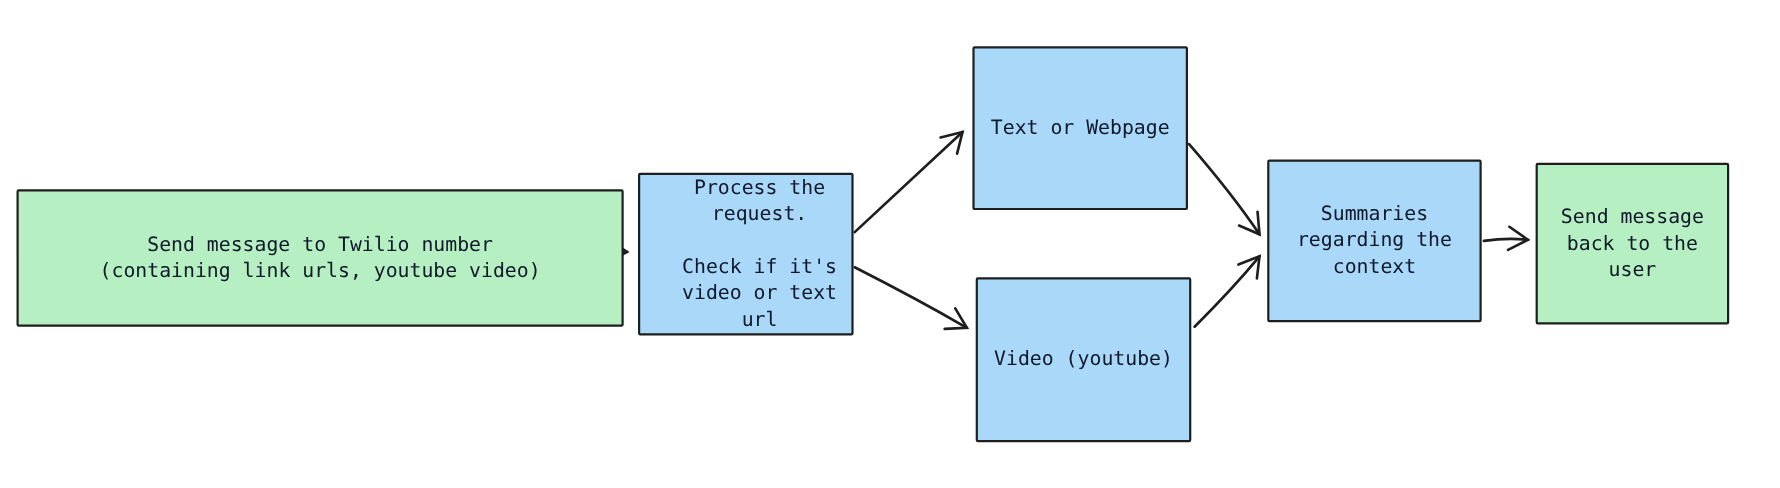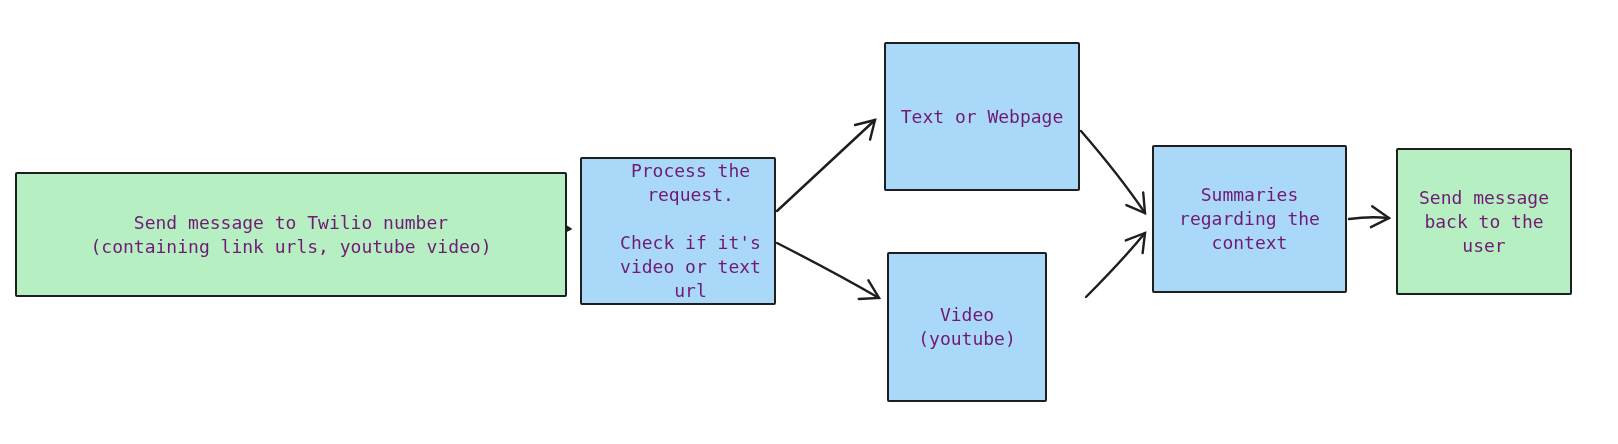--- a/index.html
+++ b/index.html
@@ -27,32 +27,32 @@
     stroke-linecap: round;
   }
 
   .node {
     position: absolute;
     display: flex;
     align-items: center;
     justify-content: center;
     border: 2.2px solid #1e1e1e;
     border-radius: 2px;
-    color: #701a75;
+    color: #0f172a;
     font-size: 18px;
     line-height: 24px;
     text-align: center;
   }
   .node .label { white-space: pre-line; }
 
   
   .n-twilio   { left: 15px;   top: 172px; width: 552px; height: 125px; }
   .n-process  { left: 580px;  top: 157px; width: 196px; height: 148px; }
   .n-textweb  { left: 884px;  top: 42px;  width: 196px; height: 149px; }
-  .n-video    { left: 887px;  top: 252px; width: 160px; height: 150px; }
+  .n-video    { left: 887px;  top: 252px; width: 196px; height: 150px; }
   .n-summary  { left: 1152px; top: 145px; width: 195px; height: 148px; }
   .n-sendback { left: 1396px; top: 148px; width: 176px; height: 147px; }
 </style>
 </head>
 <body>
 
 <div class="canvas">
 
   <svg class="edges" viewBox="0 0 1618 444" xmlns="http://www.w3.org/2000/svg">
     <defs>

